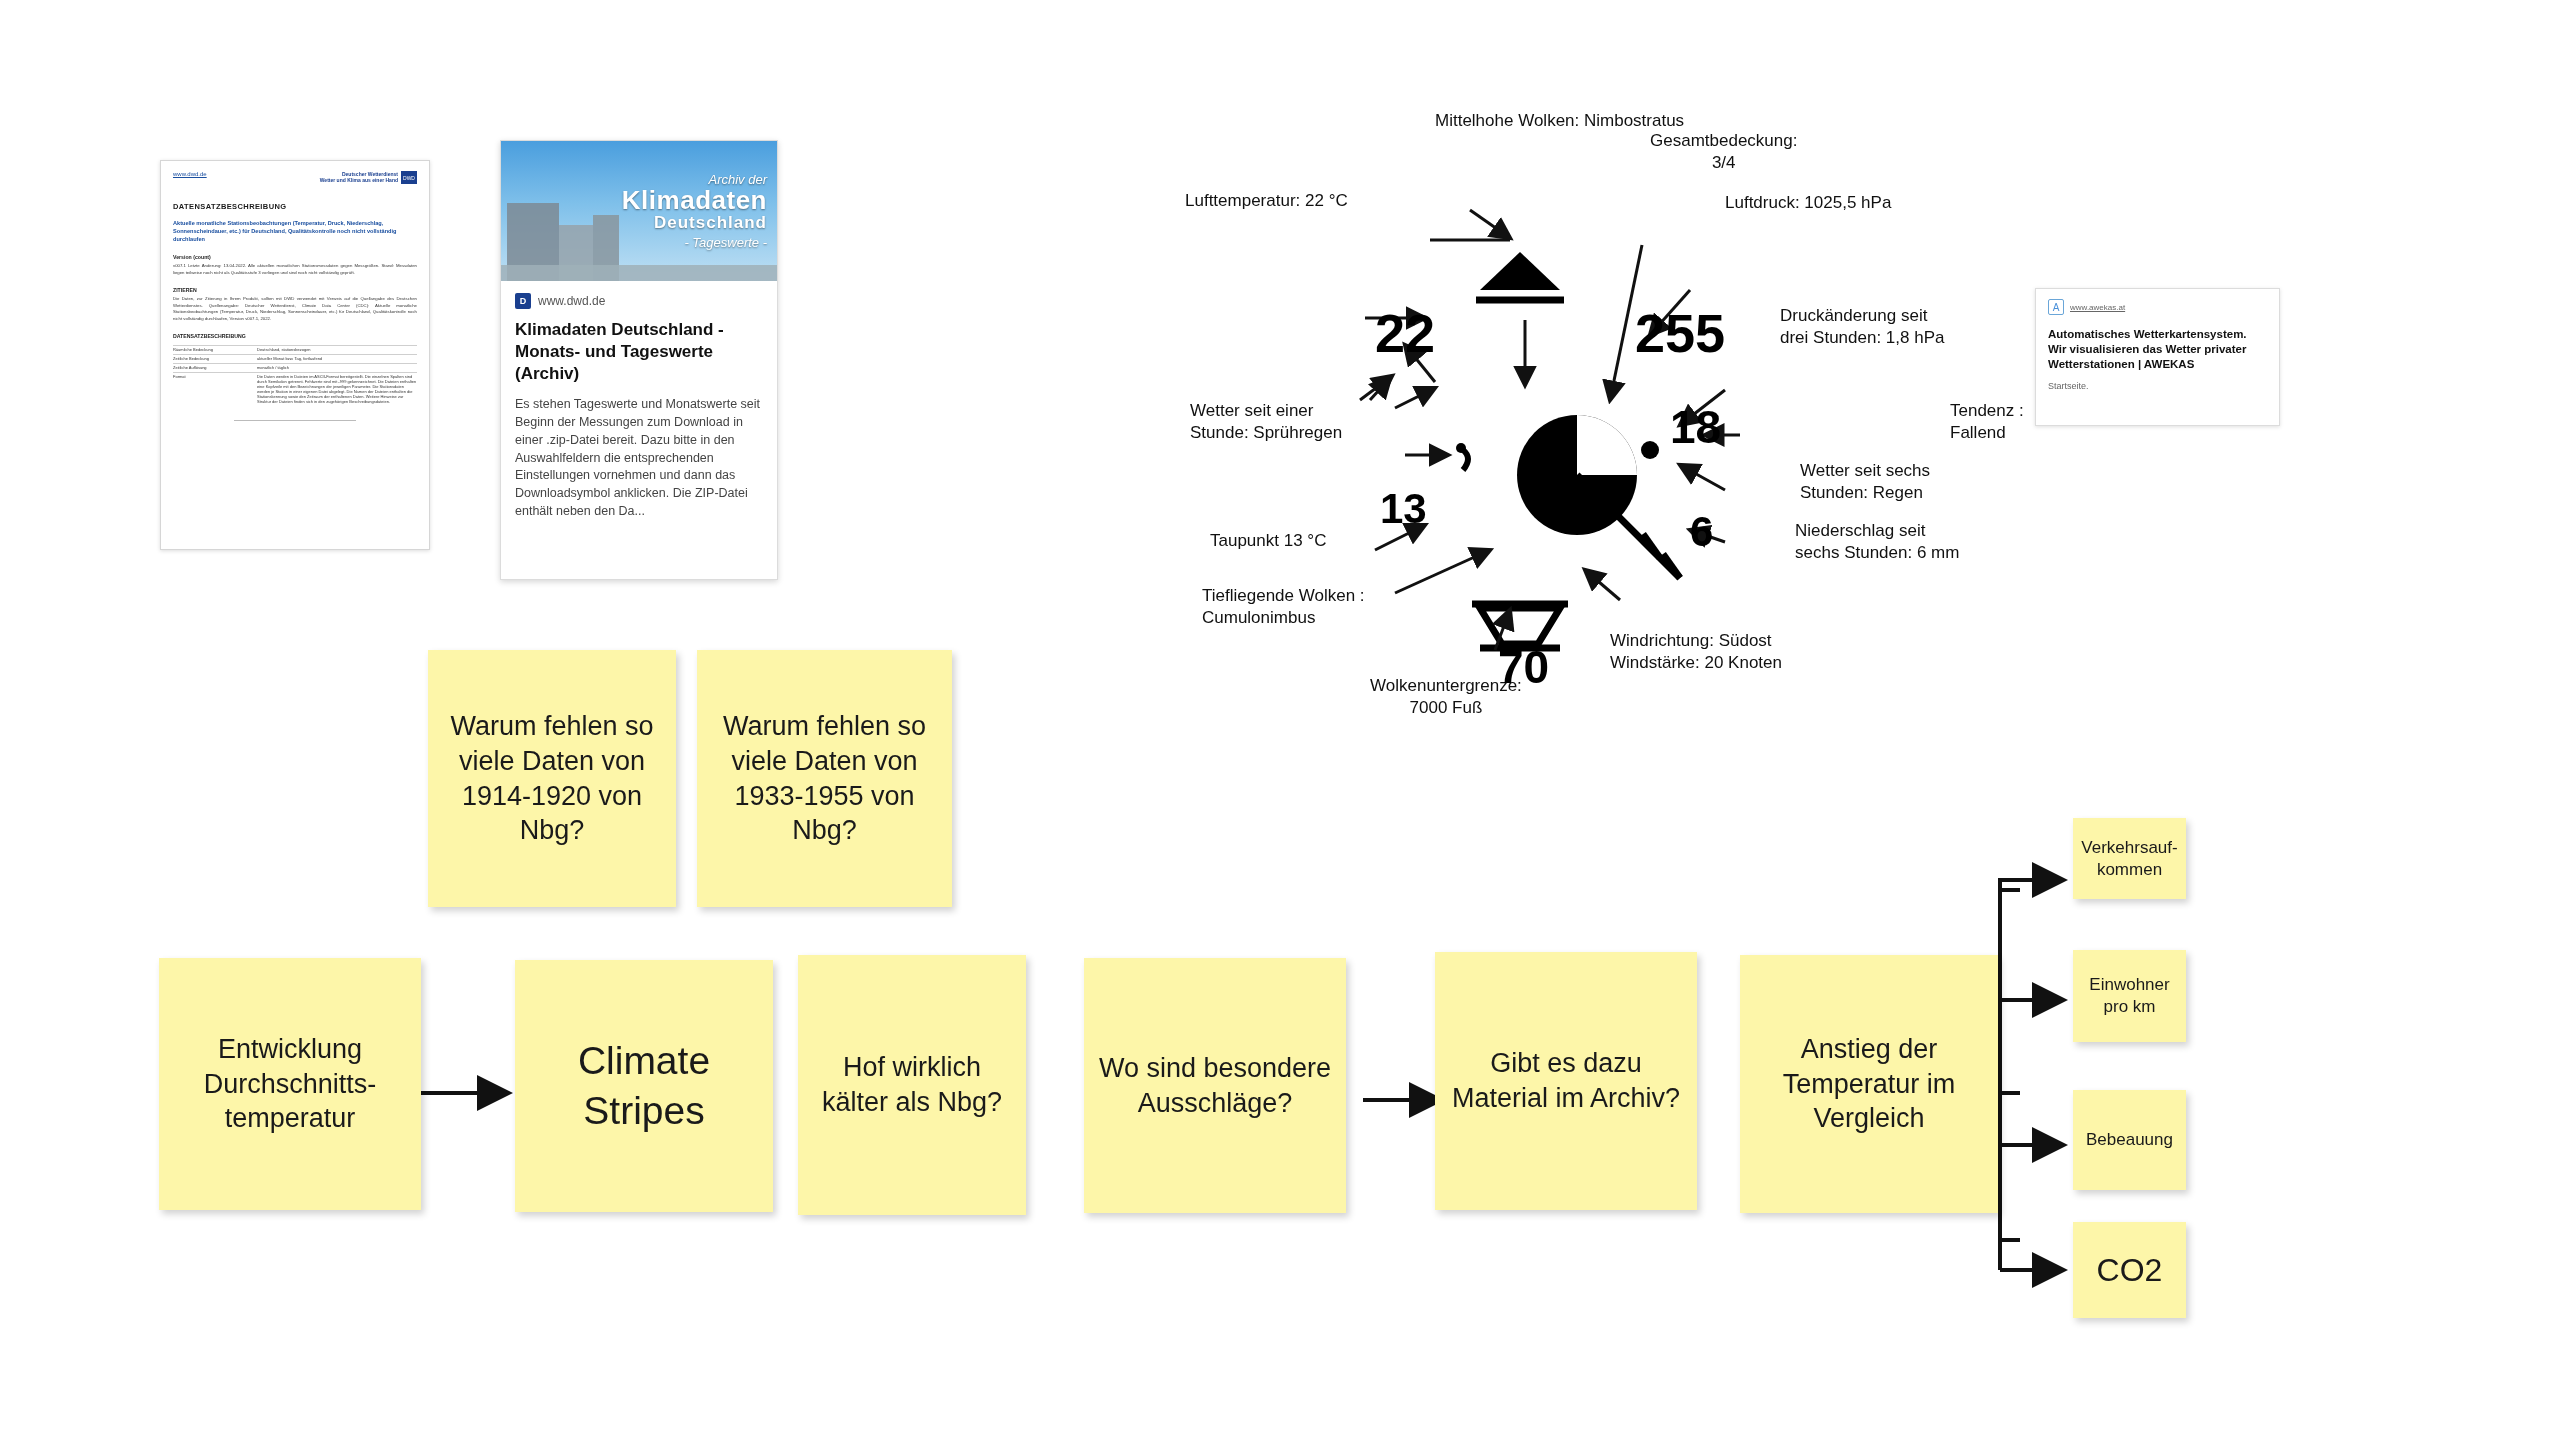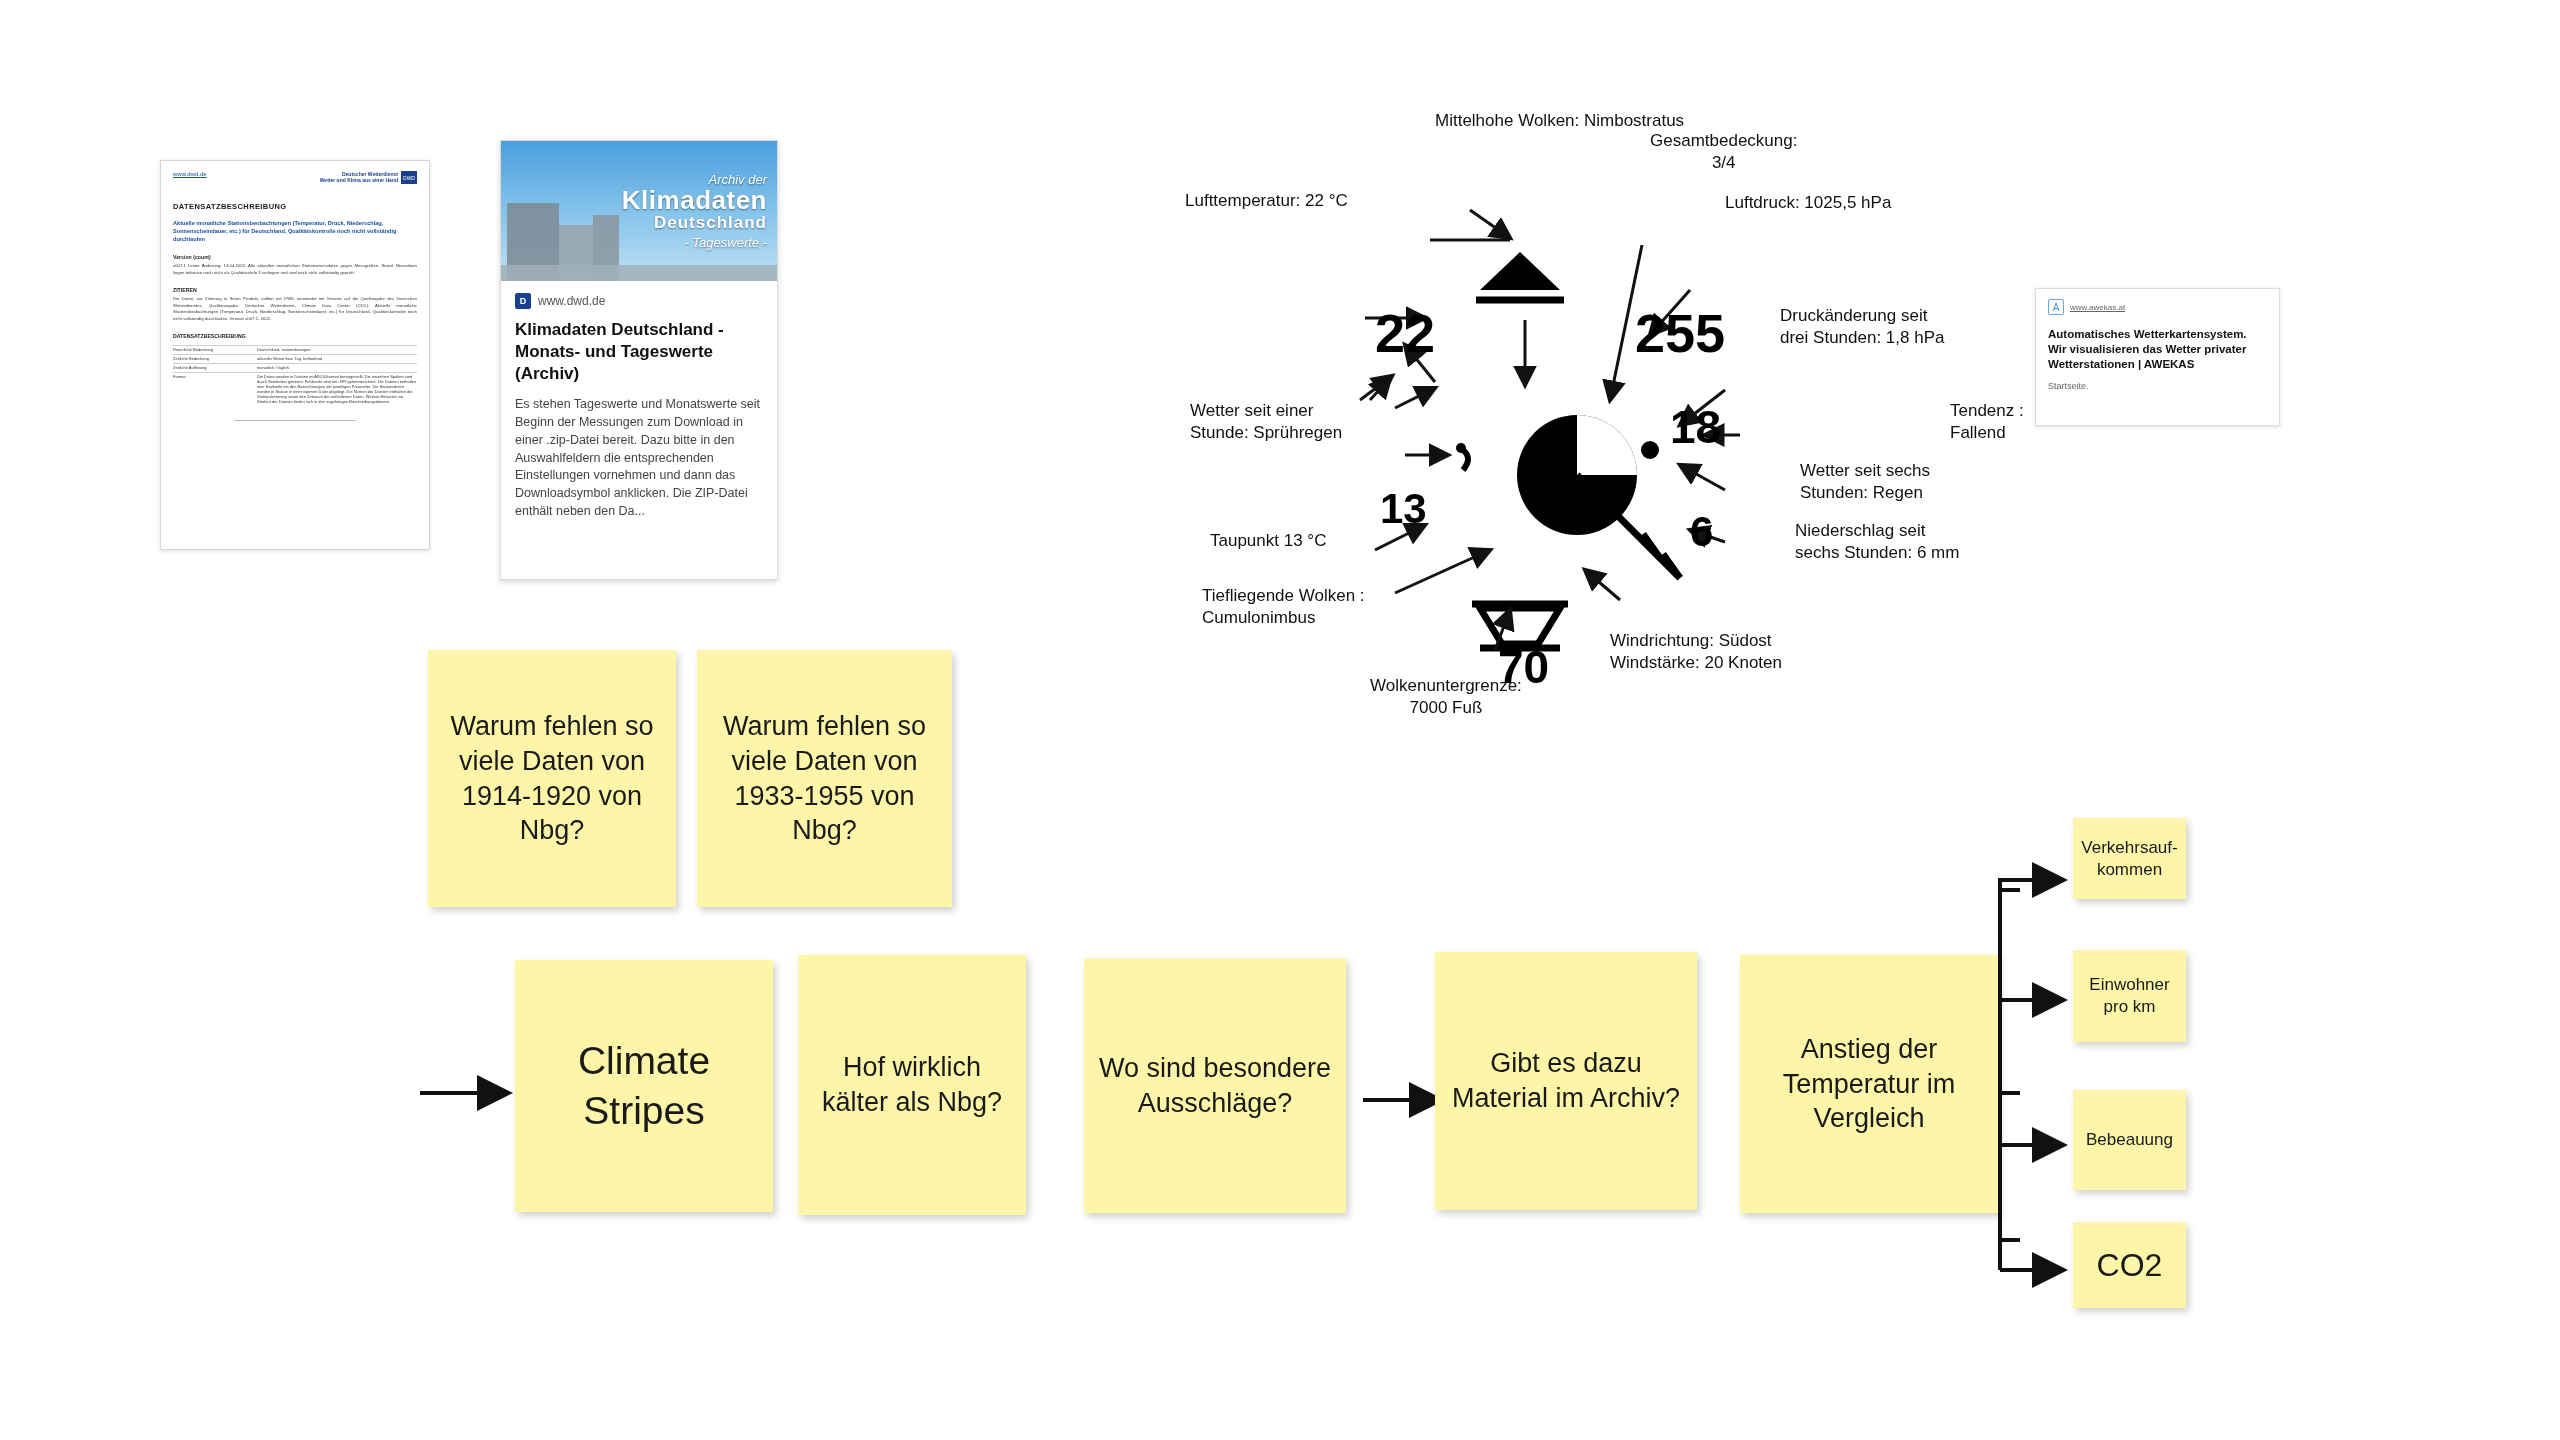--- a/index.html
+++ b/index.html
@@ -430,24 +430,25 @@
     <div class="wnum" style="left:455px; top:172px; font-size:54px;">255</div>
     <div class="wnum" style="left:490px; top:270px; font-size:46px;">18</div>
     <div class="wnum" style="left:200px; top:355px; font-size:42px;">13</div>
     <div class="wnum" style="left:318px; top:510px; font-size:46px;">70</div>
     <div class="wnum" style="left:510px; top:378px; font-size:42px;">6</div>
   </div>
 
   <div class="note med" style="left:428px; top:650px; width:248px; height:257px;">Warum fehlen so viele Daten von 1914-1920 von Nbg?</div>
   <div class="note med" style="left:697px; top:650px; width:255px; height:257px;">Warum fehlen so viele Daten von 1933-1955 von Nbg?</div>
 
+  <div class="note med" style="left:159px; top:958px; width:262px; height:252px;">Entwicklung Durchschnitts-temperatur</div>
   <div class="note big" style="left:515px; top:960px; width:258px; height:252px;">Climate Stripes</div>
   <div class="note med" style="left:798px; top:955px; width:228px; height:260px;">Hof wirklich kälter als Nbg?</div>
   <div class="note med" style="left:1435px; top:952px; width:262px; height:258px;">Gibt es dazu Material im Archiv?</div>
   <div class="note med" style="left:1084px; top:958px; width:262px; height:255px;">Wo sind besondere Ausschläge?</div>
   <div class="note med" style="left:1740px; top:955px; width:258px; height:258px;">Anstieg der Temperatur im Vergleich</div>
 
   <div class="note xsmall" style="left:2073px; top:818px; width:113px; height:81px;">Verkehrsauf-kommen</div>
   <div class="note xsmall" style="left:2073px; top:950px; width:113px; height:92px;">Einwohner pro km</div>
   <div class="note xsmall" style="left:2073px; top:1090px; width:113px; height:100px;">Bebeauung</div>
-  <div class="note co2" style="left:2073px; top:1222px; width:113px; height:86px;">CO2</div>
+  <div class="note co2" style="left:2073px; top:1222px; width:113px; height:96px;">CO2</div>
 
 </div>
 
 </body></html>

